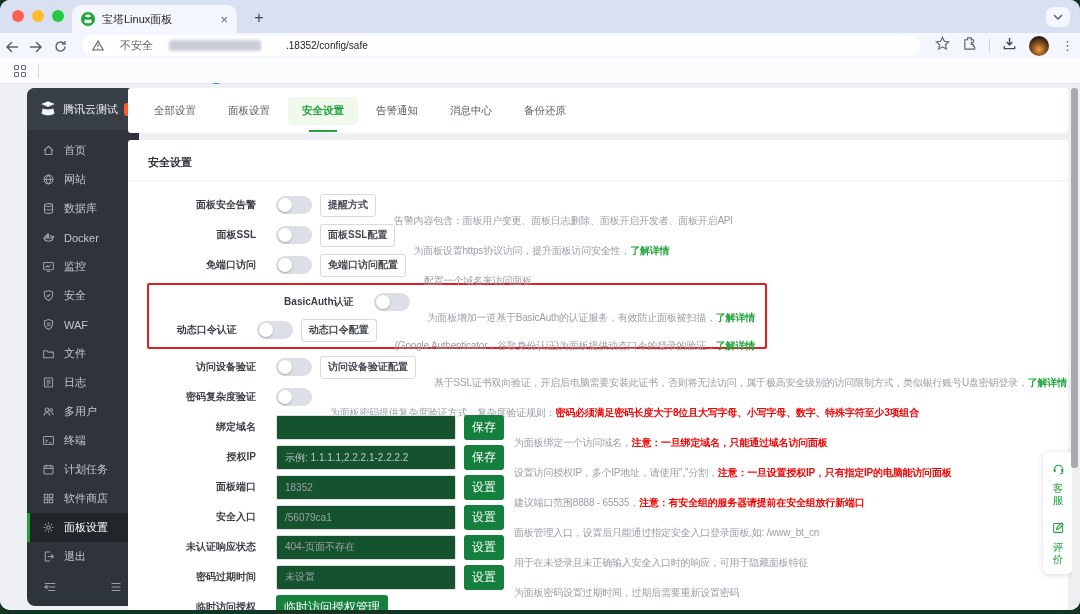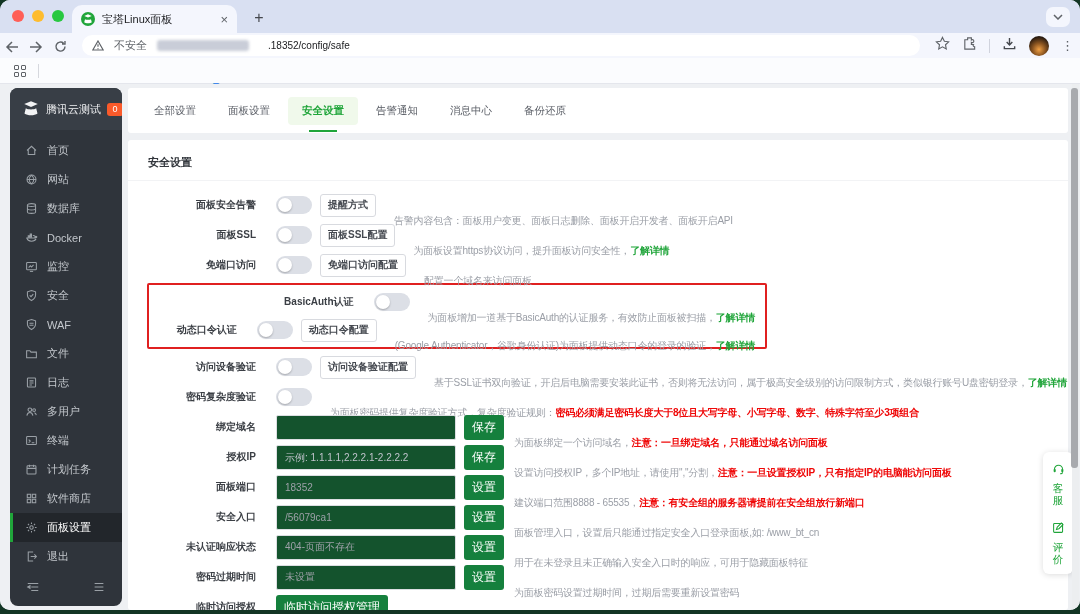--- a/index.html
+++ b/index.html
@@ -15,39 +15,39 @@
   .light.r { background:#ff5f57; } .light.y { background:#febc2e; } .light.g { background:#28c840; }
   .btab { position:absolute; left:72px; top:5px; width:165px; height:28px; background:#f4f6fd; border-radius:10px 10px 0 0; display:flex; align-items:center; padding:0 9px; gap:7px; }
   .favicon { width:14px; height:14px; flex:0 0 auto; }
   .btab-title { font-size:11px; color:#202124; white-space:nowrap; overflow:hidden; flex:1; }
   .btab-close { font-size:13px; color:#5f6368; cursor:default; }
   .newtab { position:absolute; left:248px; top:8px; width:22px; height:22px; text-align:center; line-height:20px; font-size:16px; color:#44474d; border-radius:50%; }
   .tabsearch { position:absolute; right:10px; top:7px; width:24px; height:20px; background:#f4f6fd; border-radius:7px; display:flex; align-items:center; justify-content:center; color:#5f6368; }
   .toolbar { position:relative; height:25px; background:#f4f6fd; display:flex; align-items:center; }
   .navbtn { width:24px; text-align:center; color:#5f6368; font-size:14px; }
   .navbtn svg { vertical-align:middle; }
-  .urlbar { position:absolute; left:82px; top:2px; width:838px; height:21px; background:#ffffff; border-radius:11px; display:flex; align-items:center; padding:0 10px; gap:10px; }
+  .urlbar { position:absolute; left:82px; top:2px; width:838px; height:21px; background:#ffffff; border-radius:11px; display:flex; align-items:center; padding:0 10px; gap:16px; }
   .sec-label { font-size:11px; color:#5f6368; white-space:nowrap; }
   .redact { width:92px; height:11px; border-radius:3px; background:#c9cdd8; filter:blur(1.5px); }
   .url-text { font-size:10px; color:#202124; white-space:nowrap;margin-left:9px; }
   .tool-icons { position:absolute; right:6px; top:0; height:25px; display:flex; align-items:center; gap:12px; }
   .tdiv { width:1px; height:14px; background:#d0d3dd; }
   .avatar { width:20px; height:20px; border-radius:50%; background:radial-gradient(circle at 50% 68%, #f0a044 0%, #8a5420 38%, #26190f 75%); }
   .kebab { color:#5f6368; font-size:13px; letter-spacing:0; }
   .bookmarks { height:26px; background:#fbfcfe; border-bottom:1px solid #e4e6ec; display:flex; align-items:center; padding-left:14px; gap:10px; }
   .bm-item { display:flex; align-items:center; gap:6px; font-size:11px; color:#3c4043; padding:2px 6px; border-radius:6px; white-space:nowrap; }
   .bmdiv { width:1px; height:14px; background:#d6d8de; margin:0 2px; }
   .appsgrid { display:grid; grid-template-columns:5px 5px; grid-gap:2px; }
   .appsgrid i { width:5px; height:5px; border:1.4px solid #5f6368; border-radius:1px; display:block; }
 
   
   .page { position:relative; height:526px; background:#eef0f3; }
 
   
-  .sidebar { position:absolute; left:10px; top:4px; width:112px; height:518px; background:#2f343b; border-radius:8px; overflow:hidden; }
+  .sidebar { position:absolute; left:27px; top:4px; width:112px; height:518px; background:#2f343b; border-radius:8px; overflow:hidden; }
   .side-head { height:42px; background:#383e46; display:flex; align-items:center; padding:0 8px 0 12px; gap:6px; }
   .brand-icon { width:18px; height:18px; flex:0 0 auto; }
   .brand { font-size:11px; color:#f0f1f3; white-space:nowrap; flex:1; }
   .badge { background:#fa5a2a; color:#fff; font-size:9px; line-height:13px; min-width:16px; text-align:center; border-radius:3px; padding:0 3px; }
   .side-menu { padding-top:6px; }
   .side-item { position:relative; height:29px; display:flex; align-items:center; padding-left:15px; gap:9px; color:#c3c7cc; font-size:11px; cursor:default; }
   .side-item .icn { width:13px; height:13px; color:#9aa0a6; display:inline-flex; }
   .side-item .icn svg { width:13px; height:13px; }
   .side-item.active { background:#22262b; color:#ffffff; }
   .side-item.active::before { content:""; position:absolute; left:0; top:0; bottom:0; width:3px; background:#20a53a; }

